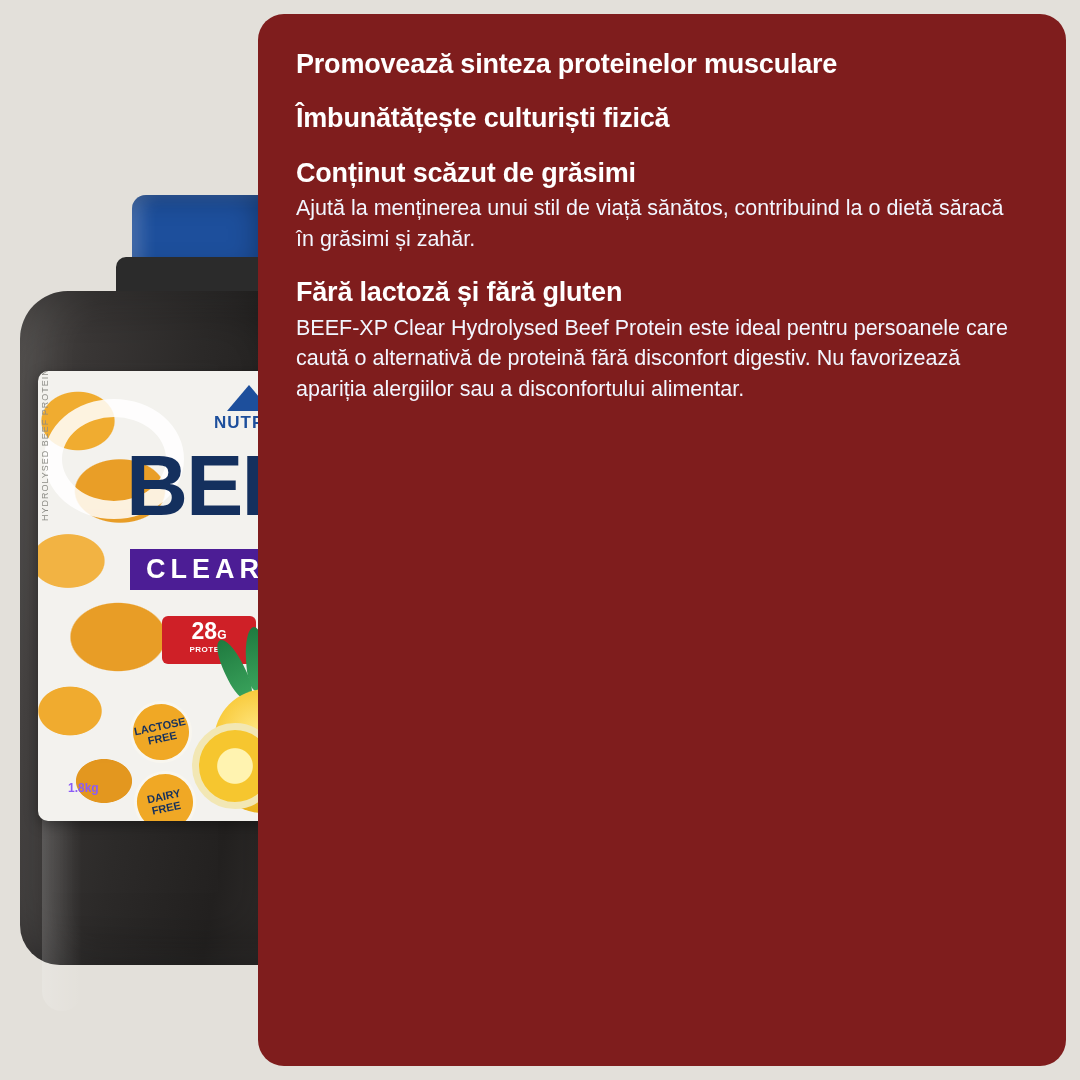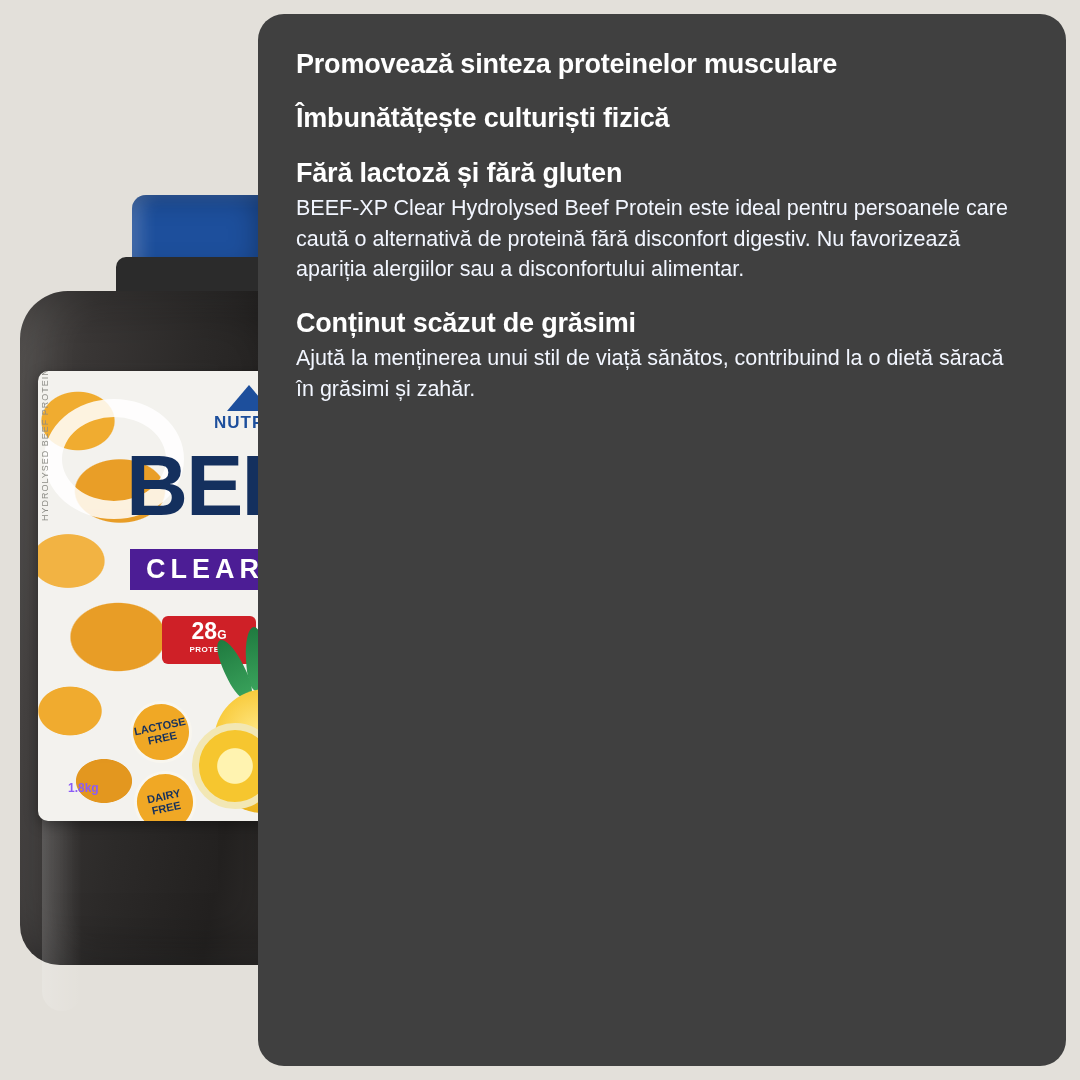--- a/index.html
+++ b/index.html
@@ -175,21 +175,21 @@
     font-size:9px; color:#8c8c86; letter-spacing:1px;
     transform:rotate(-90deg); transform-origin:left top;
     white-space:nowrap;
   }
 
   
   .panel{
     position:absolute;
     left:258px; top:14px;
     width:808px; height:1052px;
-    background:#404040;
+    background:#7f1d1d;
     border-radius:26px;
     color:#ffffff;
     padding:34px 46px 11px 38px;
     overflow:hidden;
   }
   .benefit{ margin-bottom:22px; }
   .benefit:last-child{ margin-bottom:0; }
   .b-title{
     font-size:27px;
     font-weight:bold;
@@ -256,23 +256,23 @@
     <div class="benefit">
       <div class="b-title">Promovează sinteza proteinelor musculare</div>
     </div>
 
     <div class="benefit">
       <div class="b-title">Îmbunătățește culturiști fizică</div>
     </div>
 
 
     <div class="benefit">
+      <div class="b-title">Conținut scăzut de grăsimi</div>
+      <div class="b-text">Ajută la menținerea unui stil de viață sănătos, contribuind la o dietă săracă în grăsimi și zahăr.</div>
+    </div>
+
+    <div class="benefit">
       <div class="b-title">Fără lactoză și fără gluten</div>
       <div class="b-text">BEEF-XP Clear Hydrolysed Beef Protein este ideal pentru persoanele care caută o alternativă de proteină fără disconfort digestiv. Nu favorizează apariția alergiilor sau a disconfortului alimentar.</div>
     </div>
 
-    <div class="benefit">
-      <div class="b-title">Conținut scăzut de grăsimi</div>
-      <div class="b-text">Ajută la menținerea unui stil de viață sănătos, contribuind la o dietă săracă în grăsimi și zahăr.</div>
-    </div>
-
   </div>
 </div>
 
 </body></html>

